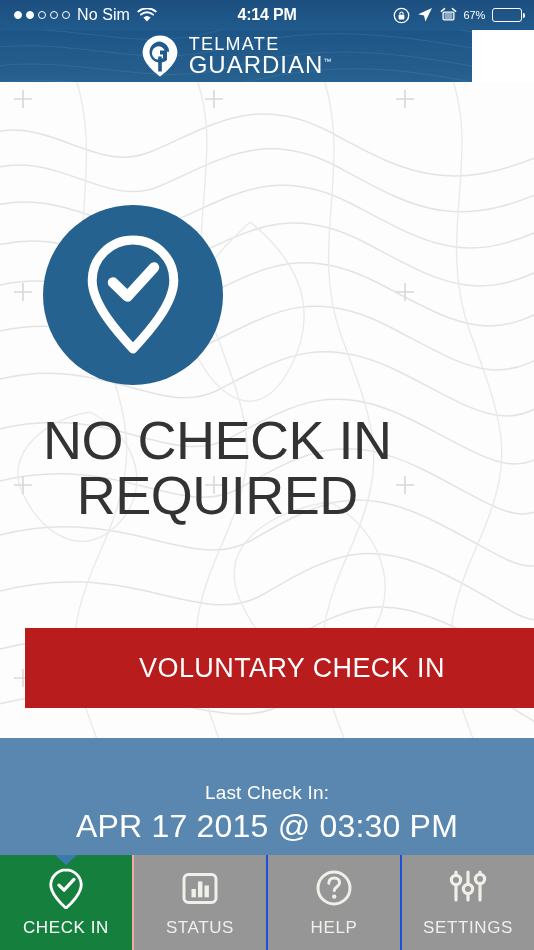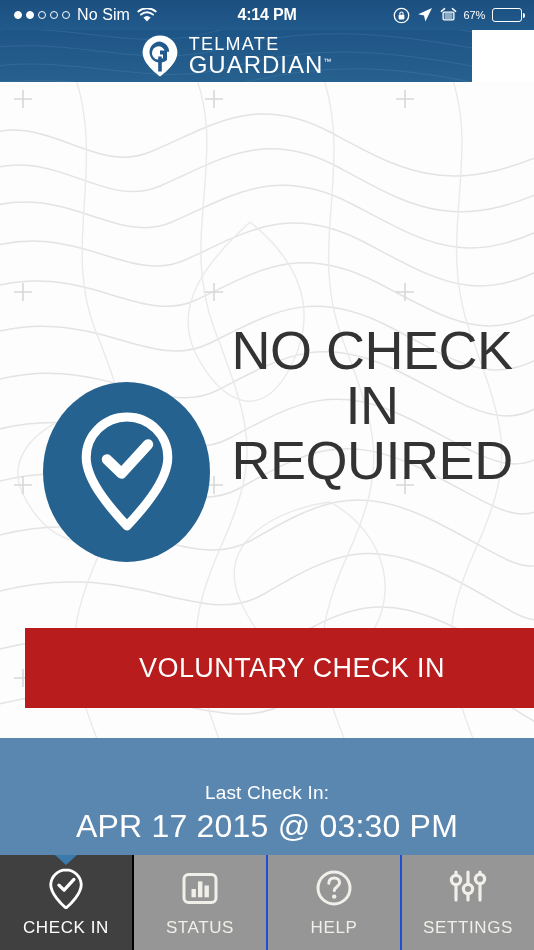--- a/index.html
+++ b/index.html
@@ -145,21 +145,22 @@
     position: absolute;
     inset: 0;
     width: 534px;
     height: 656px;
   }
   .content-inner {
     position: relative;
     z-index: 2;
     height: 100%;
     display: flex;
-    align-items: center;
+    flex-direction: column;
+    align-items: flex-start;
     margin-left: 43px;
   }
 
   .hero-icon {
     margin-top: 123px;
     width: 180px;
     height: 180px;
     border-radius: 50%;
     background: #25628f;
     display: flex;
@@ -234,22 +235,22 @@
     display: flex;
     flex-direction: column;
     align-items: center;
     justify-content: center;
     gap: 9px;
     cursor: pointer;
     border-right: 2px solid #1d4ed8;
   }
   .tab:last-child { border-right: none; }
   .tab.active {
-    background: #404040;
-    border-right: 2px solid #000000;
+    background: #15803d;
+    border-right: 2px solid #fca5a5;
   }
   .tab.active::before {
     content: "";
     position: absolute;
     top: 0;
     left: 50%;
     transform: translateX(-50%);
     width: 0; height: 0;
     border-left: 11px solid transparent;
     border-right: 11px solid transparent;

